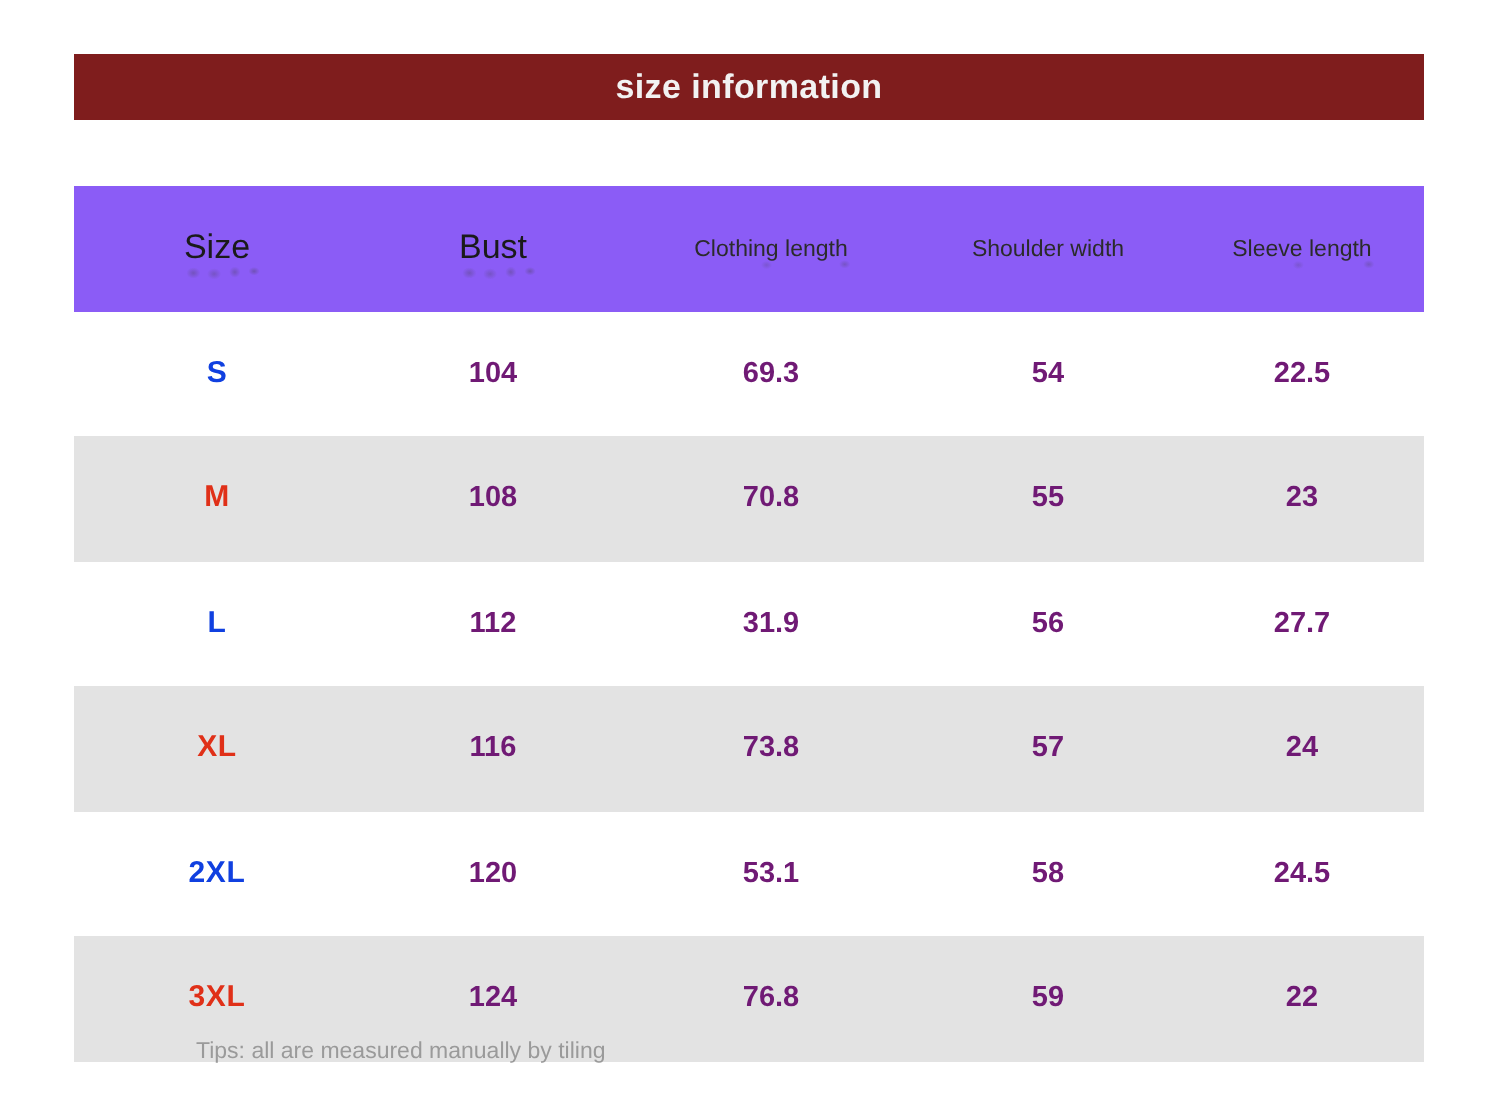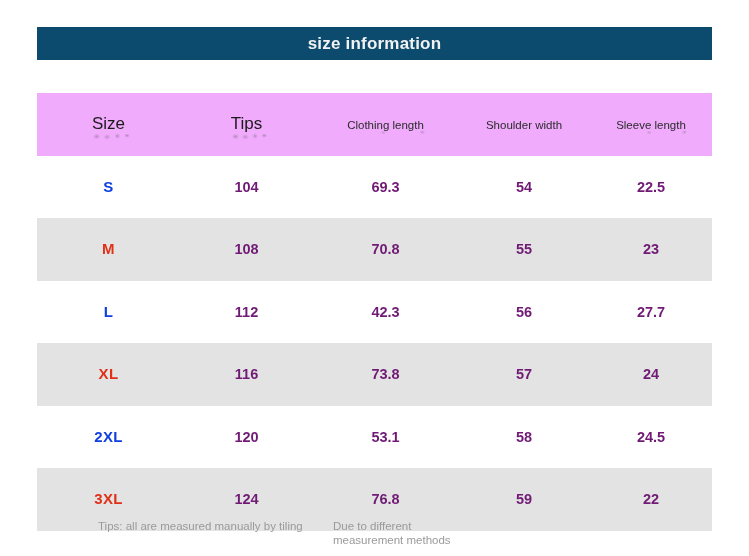--- a/index.html
+++ b/index.html
@@ -23,21 +23,21 @@
     height: 556px;
   }
 
   
   .title-banner {
     position: absolute;
     left: 37px;
     top: 27px;
     width: 675px;
     height: 33px;
-    background: #0c4a6e;
+    background: #7f1d1d;
     display: flex;
     align-items: center;
     justify-content: center;
   }
   .title-banner .title-text {
     color: #f2f2f2;
     font-size: 17px;
     font-weight: 600;
     letter-spacing: 0.2px;
     font-family: "Liberation Sans", sans-serif;
@@ -68,21 +68,21 @@
 
   
   .col-size     { width: 143px; }
   .col-bust     { width: 133px; }
   .col-clothing { width: 145px; }
   .col-shoulder { width: 132px; }
   .col-sleeve   { width: 122px; }
 
   
   .header-row { height: 42px; }
-  .header-row td { background: #f0abfc; }
+  .header-row td { background: #8b5cf6; }
 
   .hd-big {
     font-size: 17px;
     color: #1a1a1a;
     font-weight: 400;
     position: relative;
     display: inline-block;
     font-family: "Liberation Sans", sans-serif;
   }
   
@@ -174,21 +174,21 @@
       <col class="col-clothing">
       <col class="col-shoulder">
       <col class="col-sleeve">
     </colgroup>
     <thead>
       <tr class="header-row">
         <td>
           <span class="hd-big">Size</span>
         </td>
         <td>
-          <span class="hd-big">Tips</span>
+          <span class="hd-big">Bust</span>
         </td>
         <td>
           <span class="hd-small ghosted">Clothing length</span>
         </td>
         <td>
           <span class="hd-small">Shoulder width</span>
         </td>
         <td>
           <span class="hd-small hd-sleeve ghosted">Sleeve length</span>
         </td>
@@ -233,21 +233,21 @@
       </tr>
 
       <tr class="row-plain">
         <td>
           <span class="size-label" style="color: rgb(16, 64, 224);">L</span>
         </td>
         <td>
           <span class="measure">112</span>
         </td>
         <td>
-          <span class="measure">42.3</span>
+          <span class="measure">31.9</span>
         </td>
         <td>
           <span class="measure">56</span>
         </td>
         <td>
           <span class="measure">27.7</span>
         </td>
       </tr>
 
       <tr class="row-shaded">
@@ -302,16 +302,15 @@
         <td>
           <span class="measure">22</span>
         </td>
       </tr>
 
     </tbody>
   </table>
 
   <div class="tips">
     <span class="tip-a">Tips: all are measured manually by tiling</span>
-    <span class="tip-b">Due to different measurement methods</span>
   </div>
 
 </div>
 
 </body></html>

